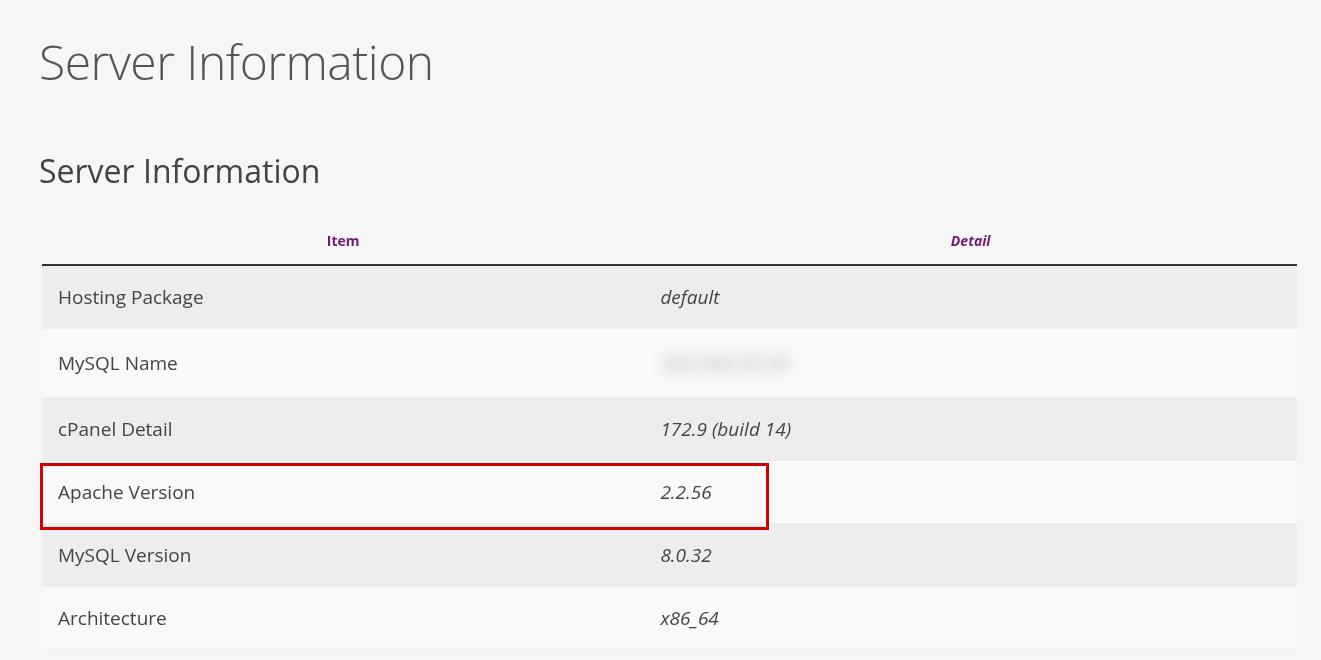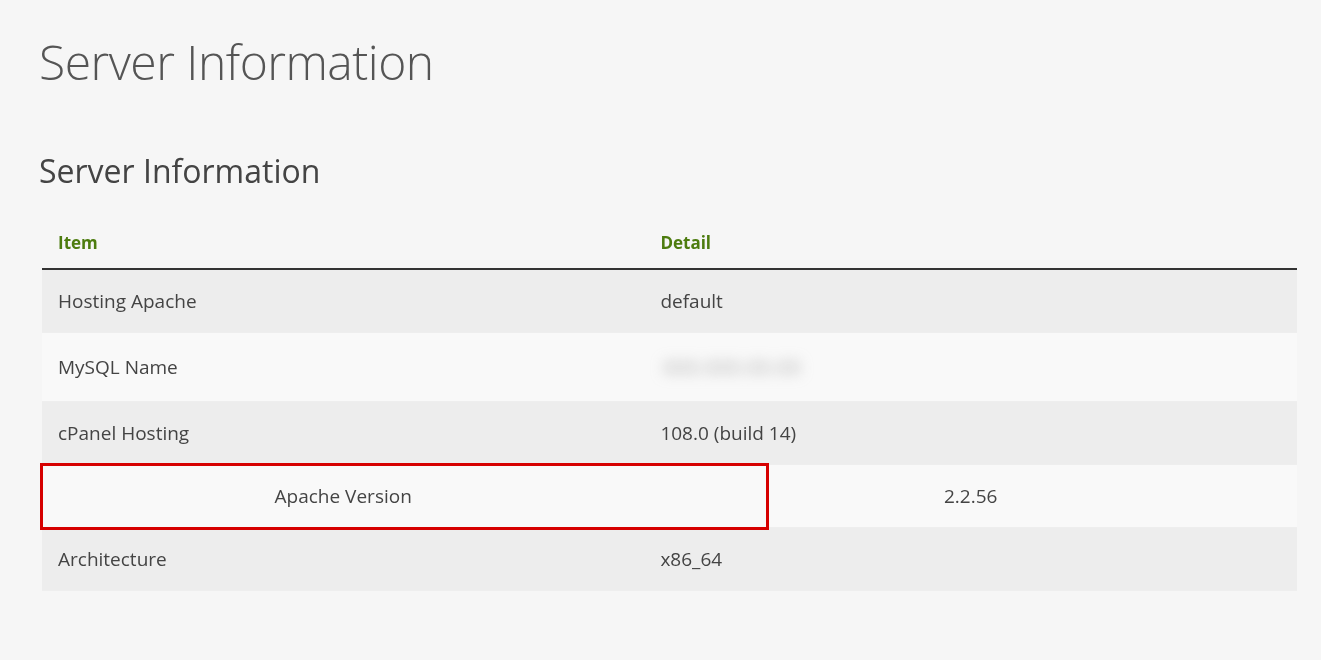--- a/index.html
+++ b/index.html
@@ -27,55 +27,55 @@
       font-weight: 400;
       color: #444;
       margin-top: 45px;
       margin-bottom: 25px;
     }
     table {
       width: 100%;
       border-collapse: collapse;
     }
     thead th {
-      text-align: left;
+      text-align: center;
       font-weight: 700;
-      font-size: 17px;
-      color: #4d7c0f;
+      font-size: 14px;
+      color: #701a75;
       padding: 14px 16px;
       border-bottom: 2px solid #333;
     }
     tbody td {
       padding: 18px 16px;
       font-size: 19px;
       color: #444;
       border-bottom: 1px solid #eee;
     }
     tbody tr:nth-child(odd) {
       background: #ededed;
     }
     tbody tr:nth-child(even) {
       background: #f9f9f9;
     }
     .col-item {
       width: 48%;
     }
     .col-detail {
       width: 52%;
+      font-style: italic;
     }
     .blurred {
       display: inline-block;
       filter: blur(7px);
       color: #999;
       letter-spacing: 1px;
       user-select: none;
     }
     .highlight-row {
       position: relative;
-      text-align: center;
     }
     .highlight-box {
       position: absolute;
       border: 3px solid #d60000;
       pointer-events: none;
       box-sizing: border-box;
     }
     .table-wrapper {
       position: relative;
     }
@@ -90,34 +90,38 @@
 <div class="table-wrapper">
   <table>
     <thead>
       <tr>
         <th class="col-item">Item</th>
         <th class="col-detail">Detail</th>
       </tr>
     </thead>
     <tbody id="table-body">
     <tr>
-          <td class="col-item">Hosting Apache</td>
+          <td class="col-item">Hosting Package</td>
           <td class="col-detail">default</td>
         </tr>
         <tr>
           <td class="col-item">MySQL Name</td>
           <td class="col-detail"><span class="blurred">XXX.XXX.XX.XX</span></td>
         </tr>
         <tr>
-          <td class="col-item">cPanel Hosting</td>
-          <td class="col-detail">108.0 (build 14)</td>
+          <td class="col-item">cPanel Detail</td>
+          <td class="col-detail">172.9 (build 14)</td>
         </tr>
         <tr class="highlight-row">
           <td class="col-item">Apache Version</td>
           <td class="col-detail">2.2.56</td>
+        </tr>
+        <tr>
+          <td class="col-item">MySQL Version</td>
+          <td class="col-detail">8.0.32</td>
         </tr>
         <tr>
           <td class="col-item">Architecture</td>
           <td class="col-detail">x86_64</td>
         </tr>
       </tbody>
   </table>
   <div id="highlight" class="highlight-box" style="display: block; left: -2px; top: 242.5px; width: 729.266px; height: 67px;"></div>
 </div>
 

